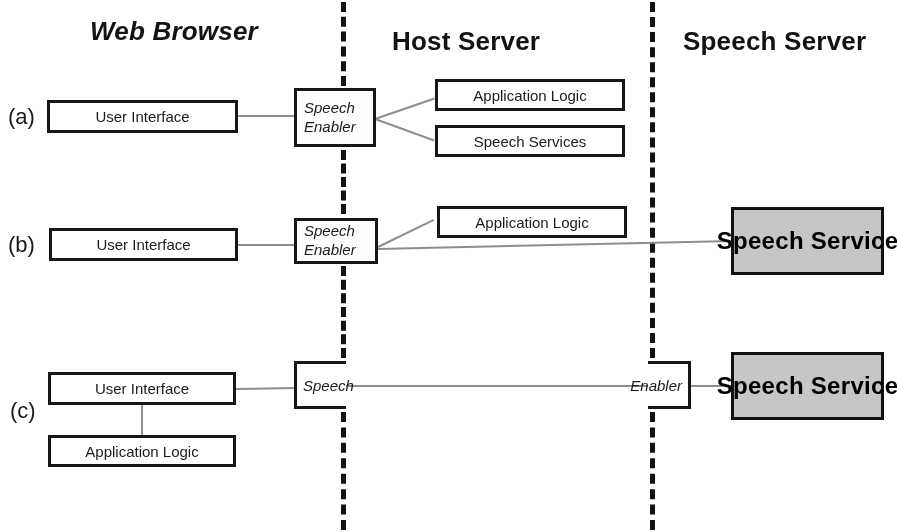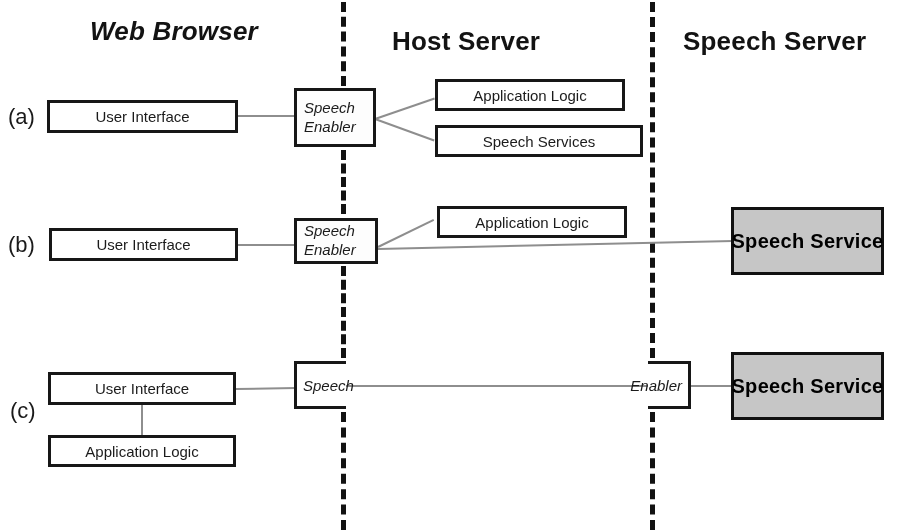--- a/index.html
+++ b/index.html
@@ -68,21 +68,21 @@
     justify-content: center;
     padding-left: 7px;
     background: #fdfdfd;
   }
 
   
   .node.service {
     background: #c6c6c6;
     border: 3px solid #111111;
     font-weight: bold;
-    font-size: 20px;
+    font-size: 24px;
     letter-spacing: 0.3px;
     color: #000000;
   }
 
   
   .node.half {
     font-style: italic;
     font-size: 15px;
     background: #ffffff;
     justify-content: flex-start;
@@ -144,21 +144,21 @@
 
   <div class="node enabler" style="left:294px; top:88px; width:82px; height:59px;">
     <span>Speech</span>
     <span>Enabler</span>
   </div>
 
   <div class="node" style="left:435px; top:79px; width:190px; height:32px;">
     <span>Application Logic</span>
   </div>
 
-  <div class="node" style="left:435px; top:125px; width:208px; height:32px;">
+  <div class="node" style="left:435px; top:125px; width:190px; height:32px;">
     <span>Speech Services</span>
   </div>
 
   <div class="row-label" style="left:8px; top:232px;">(b)</div>
 
   <div class="conn h" style="left:238px; top:244px; width:58px;"></div>
 
   <div class="conn diag" style="left:378px; top:246px; width:62px; transform: rotate(-26deg);"></div>
 
   <div class="conn diag" style="left:378px; top:248px; width:355px; transform: rotate(-1.3deg);"></div>

